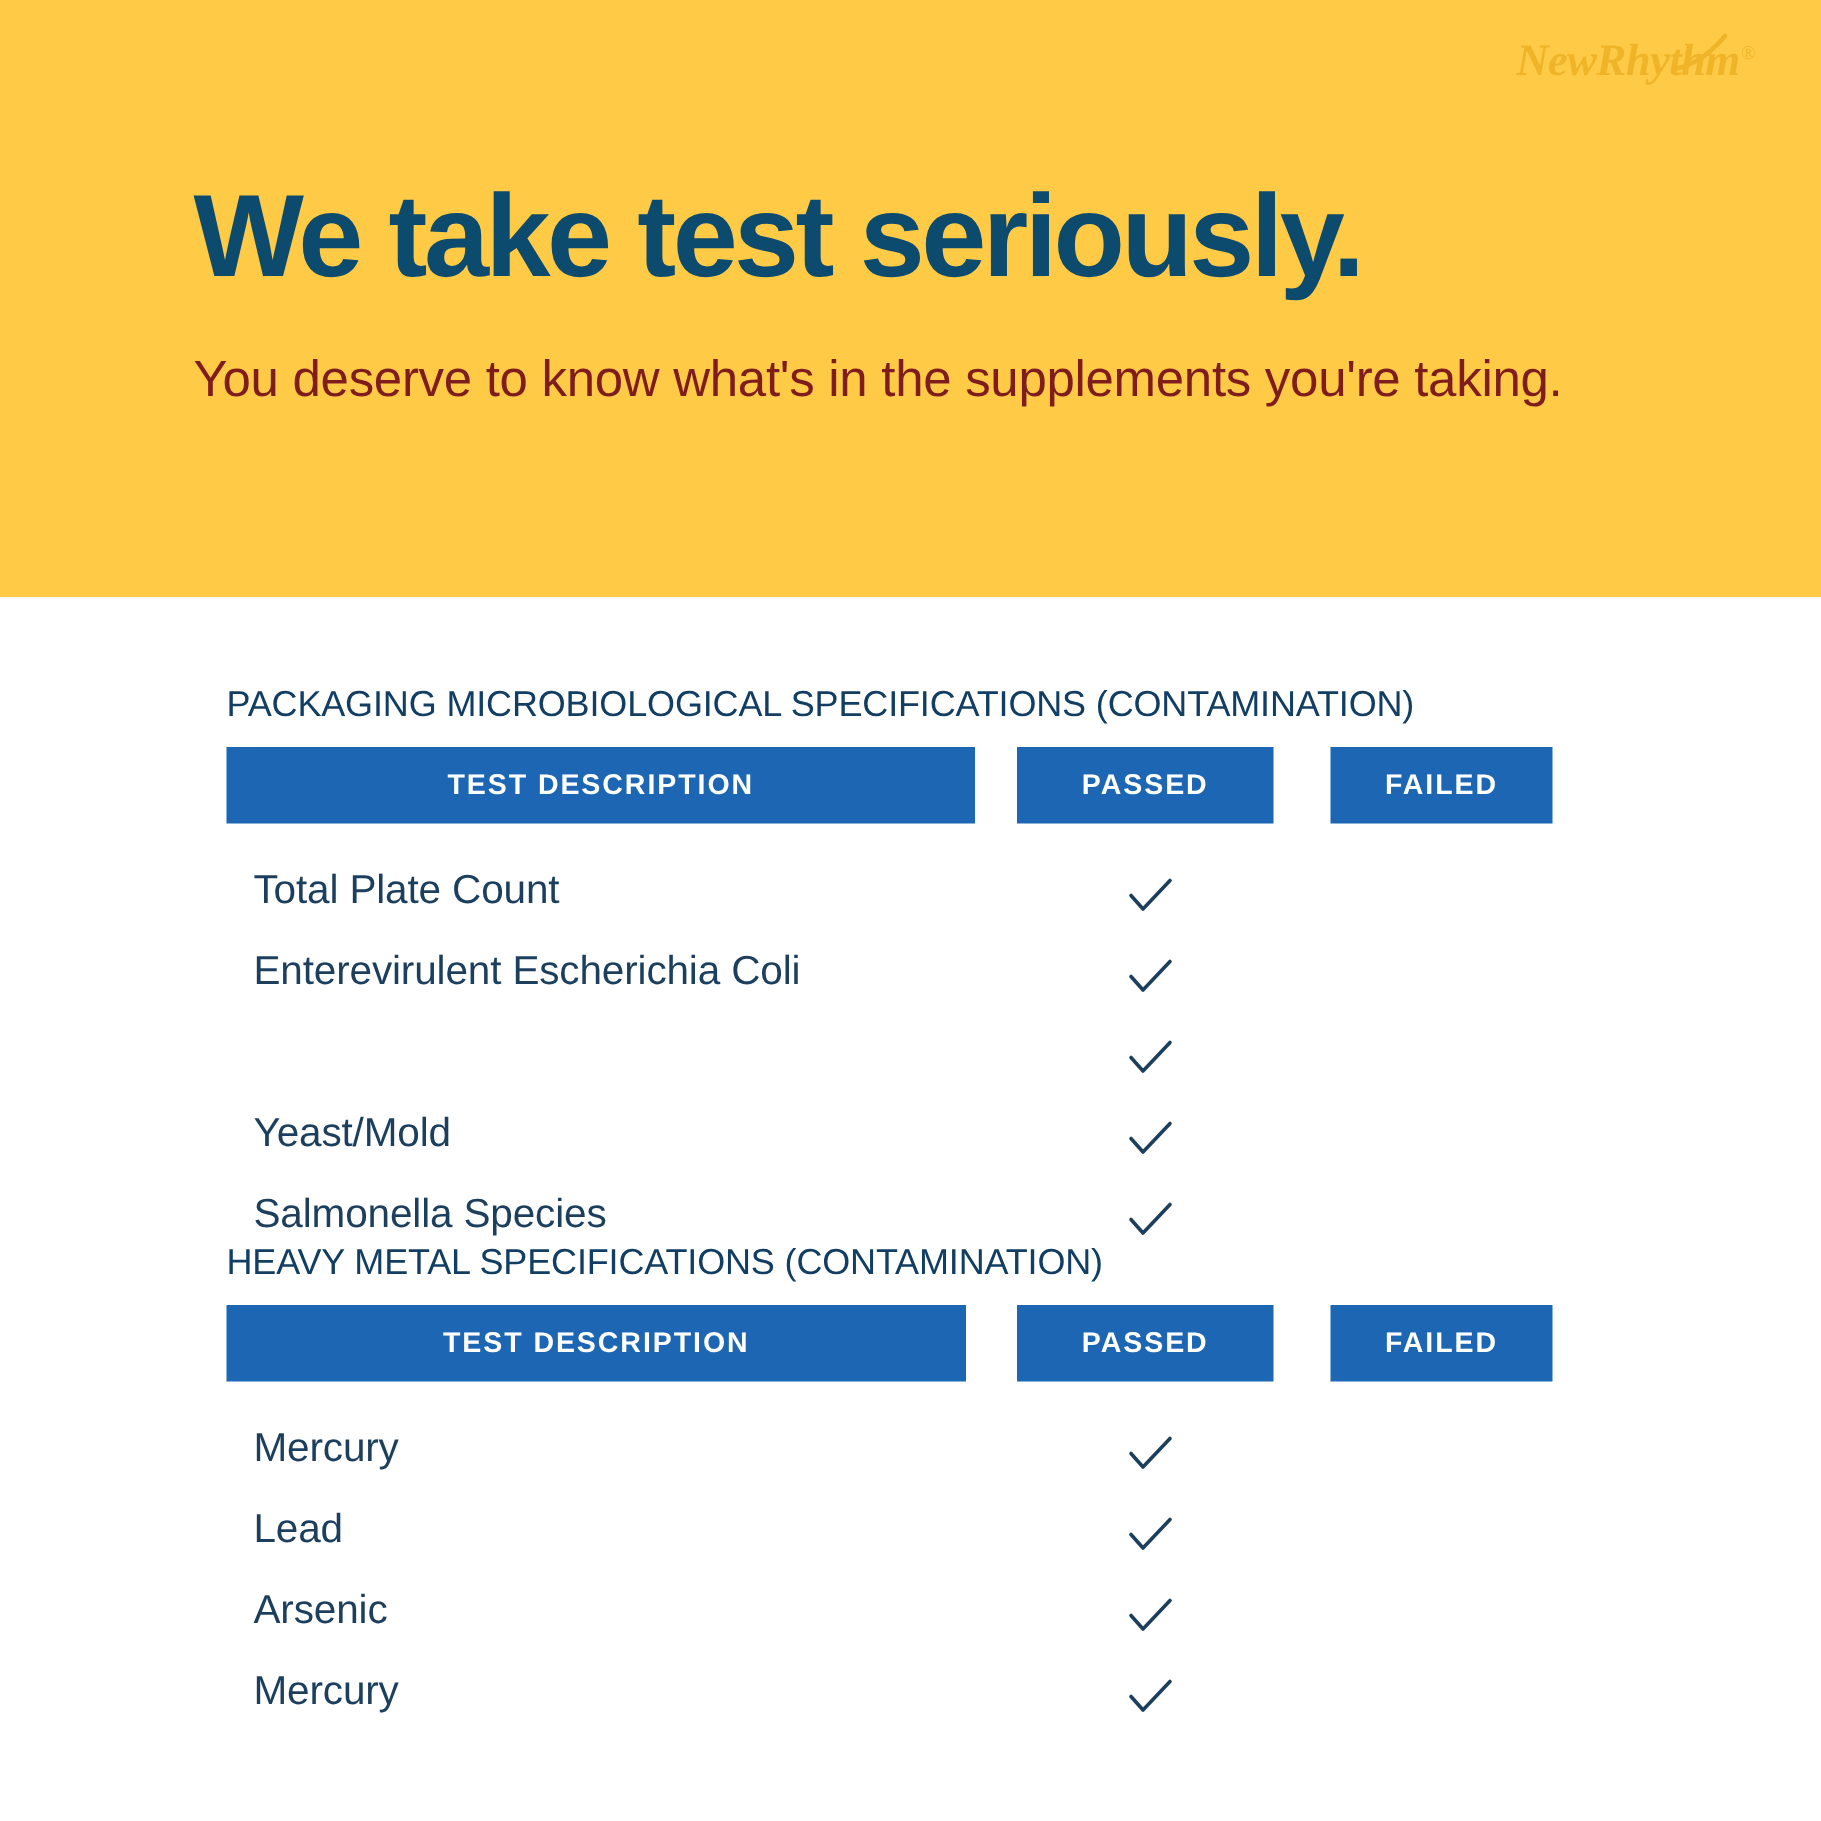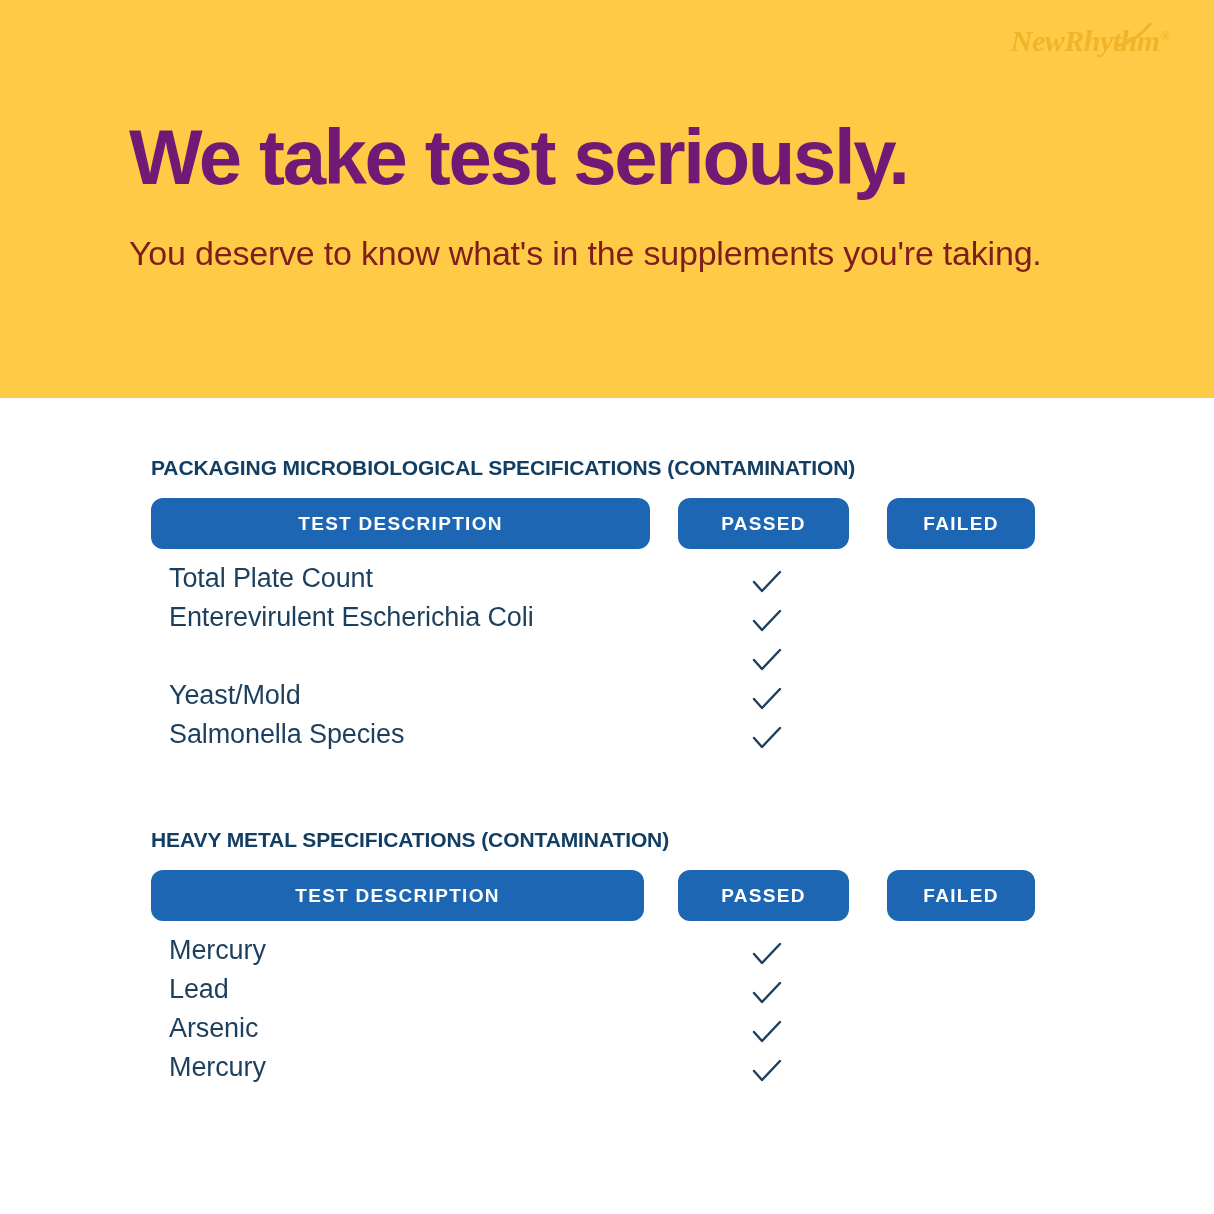--- a/index.html
+++ b/index.html
@@ -62,21 +62,21 @@
   }
 
   .hero-title {
     position: absolute;
     left: 129px;
     top: 118px;
     font-size: 78px;
     font-weight: bold;
     line-height: 1;
     letter-spacing: -2.4px;
-    color: #701a75;
+    color: #0c4a6e;
     white-space: nowrap;
   }
 
   .hero-sub {
     position: absolute;
     left: 129px;
     top: 228px;
     width: 940px;
     font-size: 34px;
     font-weight: normal;
@@ -98,22 +98,22 @@
     left: 0;
     width: 1214px;
   }
   .section.sec-1 { top: 58px; }
   .section.sec-2 { top: 430px; }
 
   .section-title {
     position: absolute;
     left: 151px;
     top: 0;
-    font-size: 21px;
-    font-weight: bold;
+    font-size: 24px;
+    font-weight: normal;
     letter-spacing: -0.1px;
     color: #123E63;
     white-space: nowrap;
   }
 
   .header-row {
     position: absolute;
     left: 0;
     top: 42px;
     width: 1214px;
@@ -126,39 +126,39 @@
     height: 51px;
     background: #1C66B3;
     color: #ffffff;
     font-size: 19px;
     font-weight: bold;
     letter-spacing: 1.3px;
     display: flex;
     align-items: center;
     justify-content: center;
     box-sizing: border-box;
-    border-radius: 12px;
   }
   
   .hdr-desc-1 { left: 151px; width: 499px; }
   .hdr-desc-2 { left: 151px; width: 493px; }
   .hdr-passed { left: 678px; width: 171px; }
   .hdr-failed { left: 887px; width: 148px; }
 
   .rows {
     position: absolute;
     left: 0;
     top: 103px;
     width: 1214px;
   }
 
   .row {
     position: relative;
     height: 39px;
     width: 1214px;
+    margin-top: 15px;
   }
 
   .row-label {
     position: absolute;
     left: 169px;
     top: 0;
     font-size: 27px;
     line-height: 39px;
     font-weight: normal;
     letter-spacing: -0.1px;

